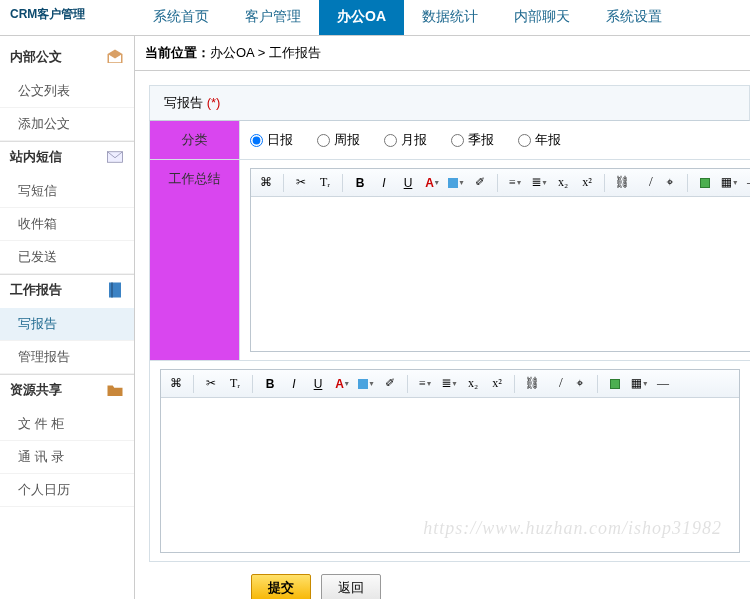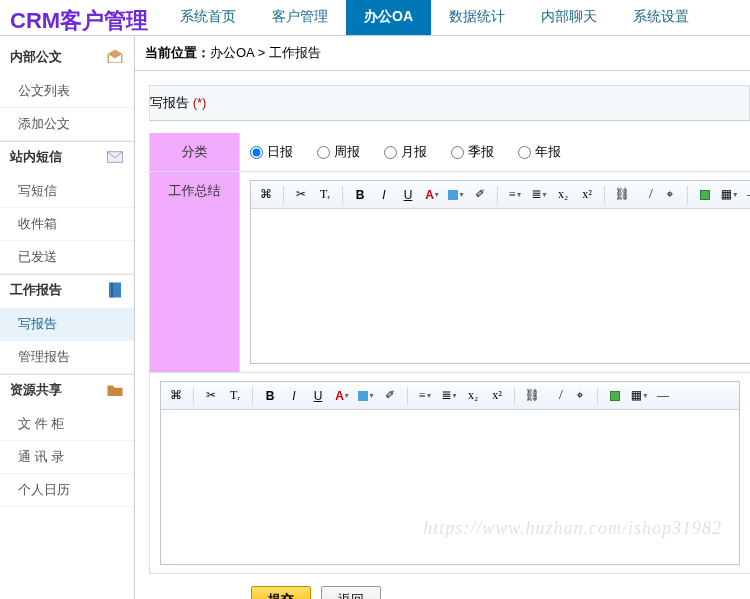--- a/index.html
+++ b/index.html
@@ -1,45 +1,45 @@
 <!DOCTYPE html>
 <html><head>
 <meta charset="utf-8">
 <style>
 * { margin: 0; padding: 0; box-sizing: border-box; font-family: "Microsoft YaHei", SimSun, Arial, sans-serif; }
 body { width: 750px; height: 599px; overflow: hidden; background: #fff; }
 
 
 .topnav { display: flex; align-items: stretch; height: 36px; border-bottom: 1px solid #ccc; }
-.logo { color: #6d28d9; font-weight: bold; font-size: 22px; padding: 6px 14px 0 10px; min-width: 135px; }
+.logo { color: #0c4a6e; font-weight: bold; font-size: 12px; padding: 6px 14px 0 10px; min-width: 135px; }
 .nav-item { padding: 8px 18px 0; font-size: 14px; color: #206a90; cursor: pointer; }
 .nav-item.active { background: #0078b8; color: #fff; font-weight: bold; }
 
 
 .main { display: flex; height: calc(100% - 36px); }
 
 
 .sidebar { width: 135px; border-right: 1px solid #ccc; padding-top: 6px; font-size: 13px; }
 .side-group { padding: 6px 10px; font-weight: bold; color: #333; display: flex; justify-content: space-between; }
 .side-item { padding: 7px 10px 7px 18px; color: #555; cursor: pointer; border-bottom: 1px solid #f2f2f2; }
 .side-item.active { background: #e8f2f9; color: #206a90; }
 .side-sep { border-top: 1px solid #ddd; }
 .side-icon svg { width: 18px; height: 18px; }
 
 
 .content { flex: 1; display: flex; flex-direction: column; overflow: hidden; }
 .breadcrumb { padding: 8px 10px; font-size: 13px; border-bottom: 1px solid #ccc; }
 .breadcrumb b { font-weight: bold; }
 .scroll { padding: 14px 0 0 14px; overflow-y: auto; flex: 1; }
 
-.panel-title { border: 1px solid #d5dfe6; border-bottom: 1px solid #c5d1da; background: #f4f8fb; padding: 8px 0; font-size: 13px; margin-bottom: 12px; }
+.panel-title { border: 1px solid #d5dfe6; border-bottom: 1px solid #c5d1da; background: #f4f8fb; padding: 8px 14px; font-size: 13px; margin-bottom: 0; }
 .req { color: #c00; }
 .form { border-left: 1px solid #d5dfe6; }
 .row { display: flex; border-bottom: 1px solid #d5dfe6; }
-.row-label { width: 90px; min-width: 90px; text-align: center; padding-top: 10px; font-size: 13px; color: #333; background: #f0abfc; border-right: 1px solid #d5dfe6; }
+.row-label { width: 90px; min-width: 90px; text-align: center; padding-top: 10px; font-size: 13px; color: #333; background: #d946ef; border-right: 1px solid #d5dfe6; }
 .row-body { flex: 1; padding: 8px 10px; }
 
 
 .radios { display: flex; gap: 24px; font-size: 13px; align-items: flex-start; padding: 2px 0; }
 .radios label { display: inline-flex; align-items: center; gap: 4px; cursor: pointer; }
 
 
 .editor { border: 1px solid #bcc6cf; }
 .toolbar { display: flex; gap: 6px; padding: 4px 6px; border-bottom: 1px solid #cdd6de; background: linear-gradient(#fbfdff, #eef3f8); font-size: 12px; height: 28px; align-items: center; }
 .tbtn { width: 18px; height: 18px; display: inline-flex; align-items: center; justify-content: center; cursor: pointer; font-family: "Times New Roman", serif; }

